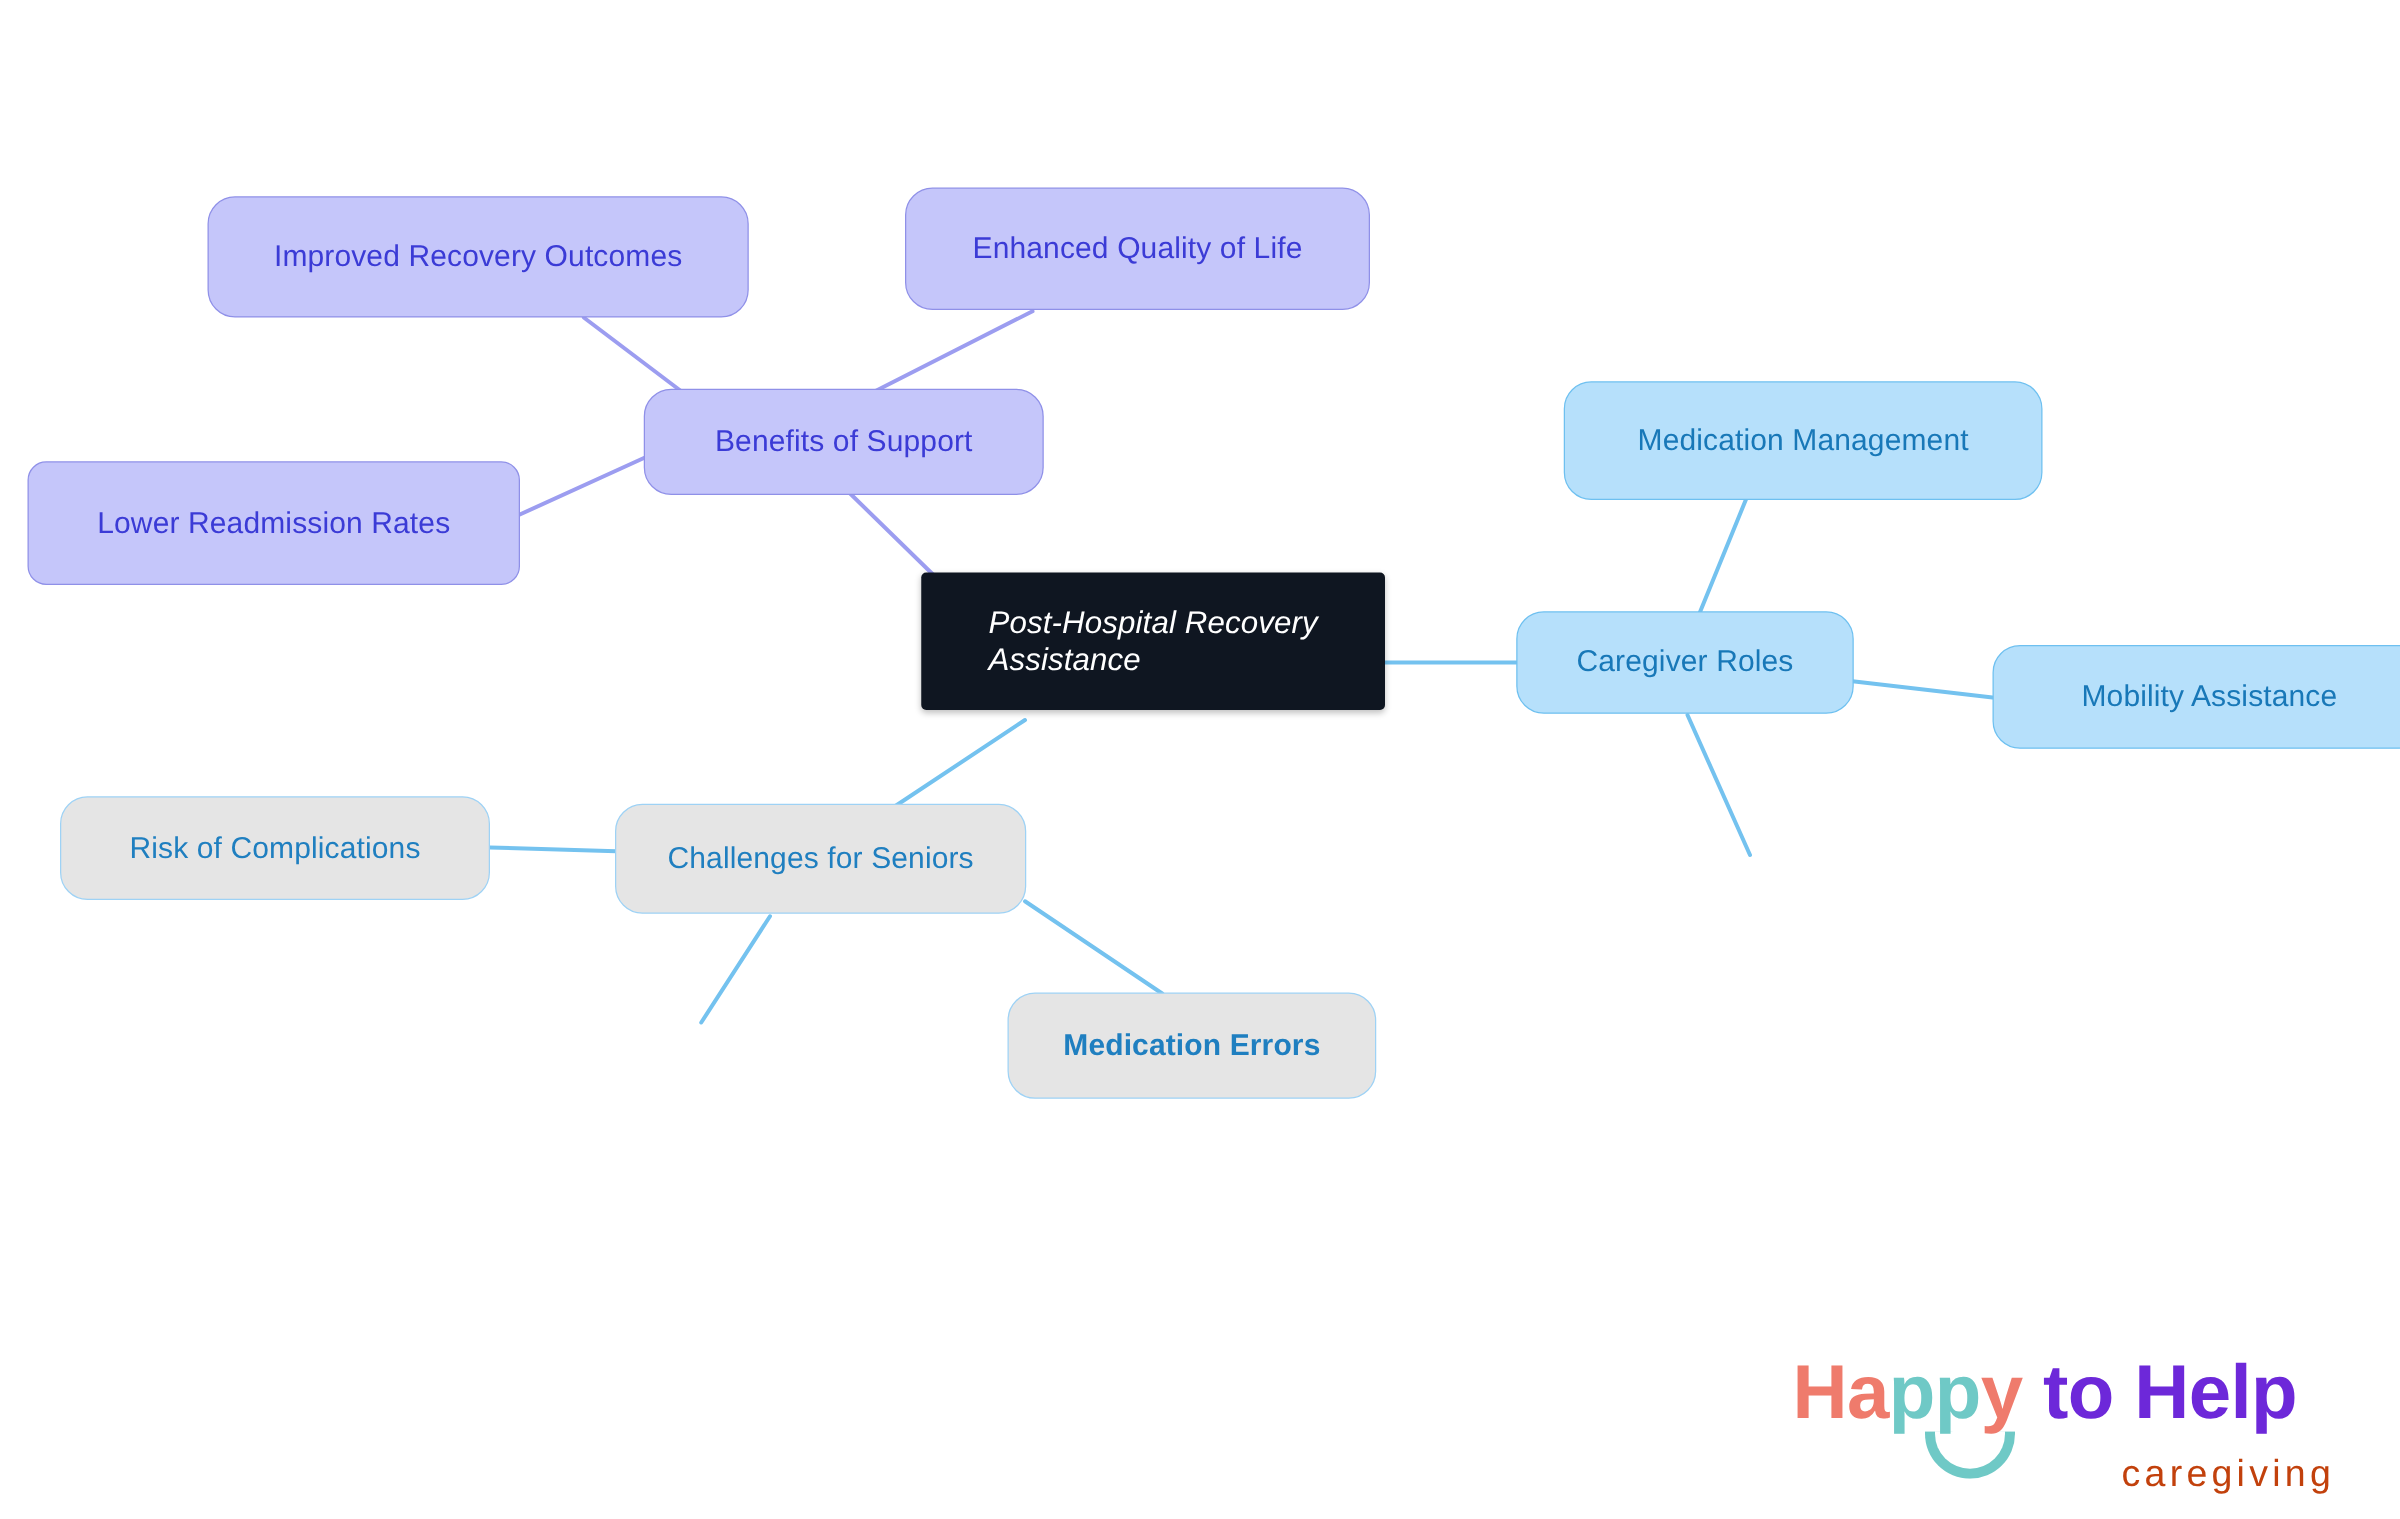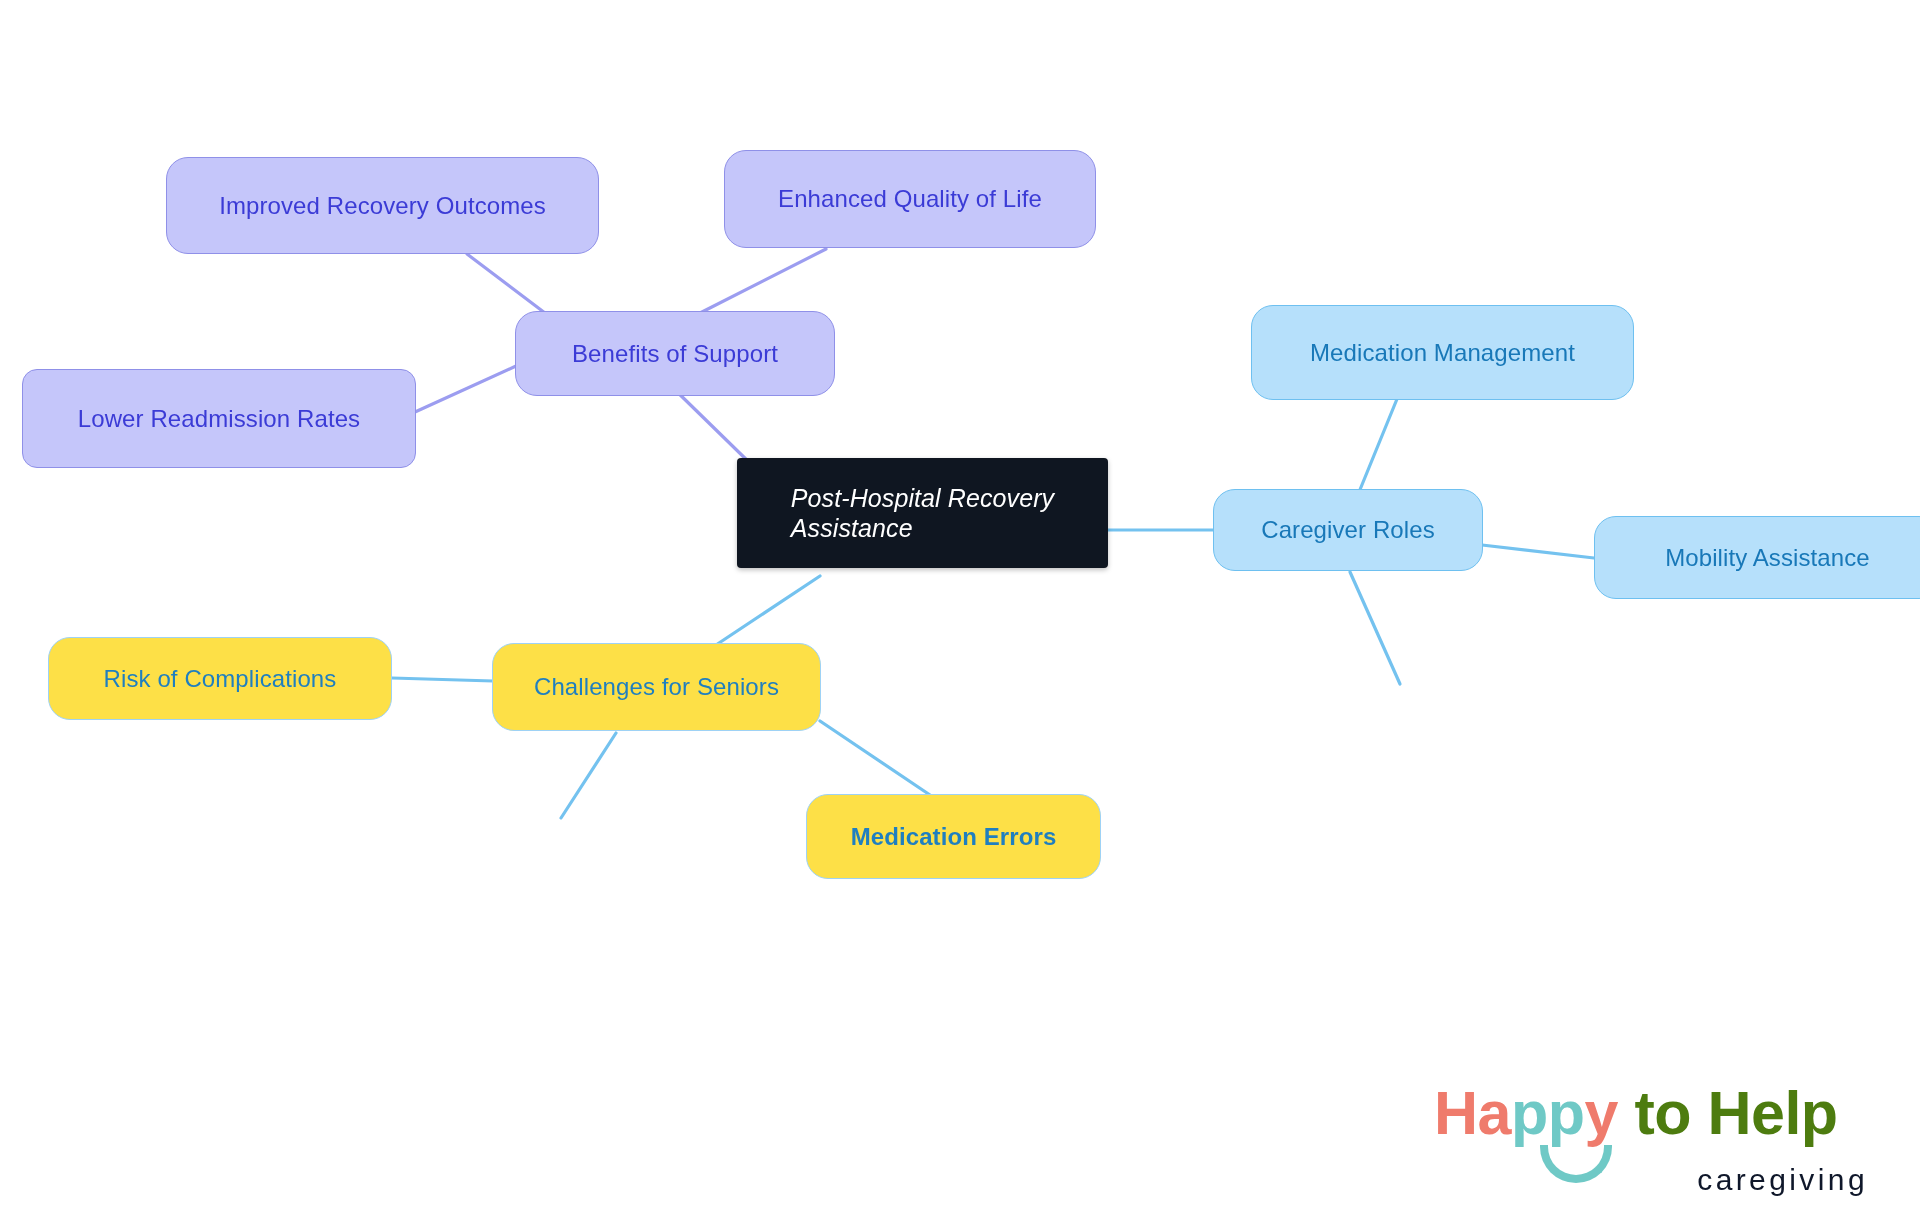--- a/index.html
+++ b/index.html
@@ -56,21 +56,21 @@
     color: #3b3bd6;
     font-size: 24px;
   }
   .node.blue {
     background: #b6e0fb;
     border: 1.4px solid #6ec0f0;
     color: #1878b8;
     font-size: 24px;
   }
   .node.blue-light {
-    background: #fde047;
+    background: #e5e5e5;
     border: 1.4px solid #9ed2f5;
     color: #1f7fc0;
     font-size: 24px;
   }
 
   
   #logo {
     position: absolute;
     right: 46px;
     bottom: 14px;
@@ -159,17 +159,17 @@
 
   <div class="node blue-light" style="left:492px; top:643px; width:329px; height:88px;">Challenges for Seniors</div>
 
   <div class="node blue-light" style="left:48px; top:637px; width:344px; height:83px;">Risk of Complications</div>
 
 
   <div class="node blue-light" style="left:806px; top:794px; width:295px; height:85px;font-weight:bold;">Medication Errors</div>
 
   <div id="logo">
     <div class="smile"></div>
-    <div class="logo-wordmark"><span style="color: rgb(239, 123, 108);">Ha</span><span style="color: rgb(111, 201, 198);">pp</span><span style="color: rgb(239, 123, 108);">y</span><span style="color: #4d7c0f; margin-top: 40px;"> to Help</span></div>
-    <div class="logo-sub" style="color:#0f172a">caregiving</div>
+    <div class="logo-wordmark"><span style="color: rgb(239, 123, 108);">Ha</span><span style="color: rgb(111, 201, 198);">pp</span><span style="color: rgb(239, 123, 108);">y</span><span style="color: #6d28d9; margin-top: 40px;"> to Help</span></div>
+    <div class="logo-sub" style="color:#c2410c">caregiving</div>
   </div>
 
 </div>
 
 </body></html>

